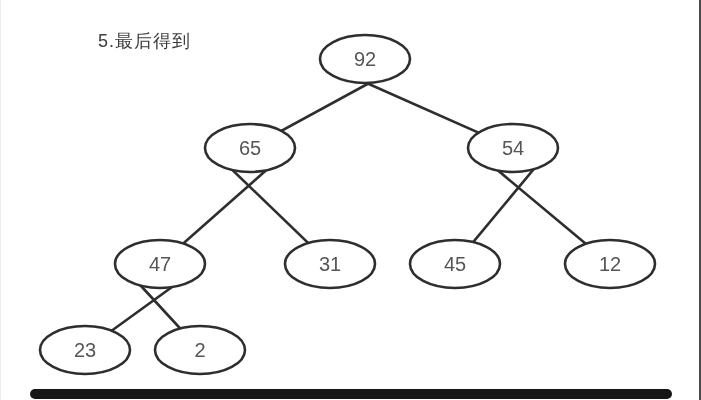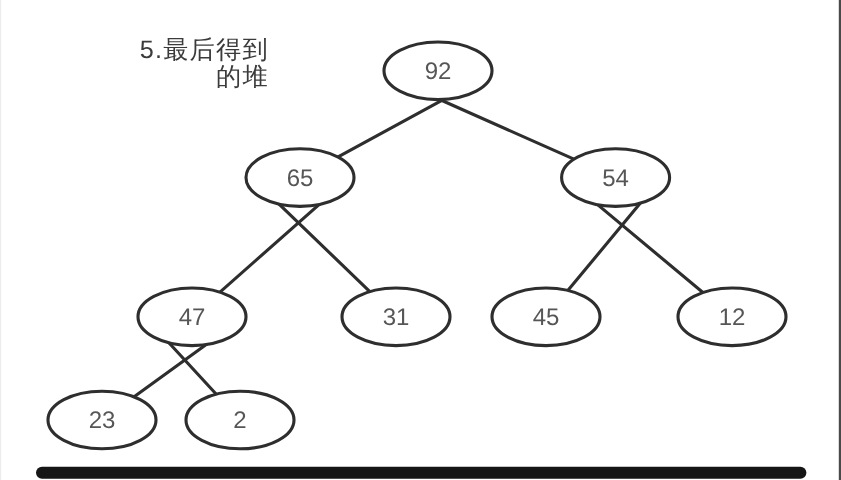--- a/index.html
+++ b/index.html
@@ -6,23 +6,23 @@
   .canvas{
     position:relative;
     width:701px;height:400px;
     background:#ffffff;
     overflow:hidden;
     font-family:"Liberation Sans", sans-serif;
   }
   .caption{
     position:absolute;
     left:98px;top:30px;width:126px;
-    text-align:right;
+    text-align:left;
     color:#3b3b3b;
-    font-size:21px;
+    font-size:18px;
     line-height:23px;
     font-weight:500;
     letter-spacing:1px;
   }
   .caption span{display:block;}
   svg.tree{position:absolute;left:0;top:0;}
   .edge{
     stroke:var(--stroke,#2e2e2e);
     stroke-width:2.6;
     stroke-linecap:round;
@@ -56,21 +56,20 @@
     background:#ececec;
   }
 </style>
 </head>
 <body>
 
 <div class="canvas">
 
   <div class="caption">
     <span>5.最后得到</span>
-    <span>的堆</span>
   </div>
 
   <svg class="tree" width="701" height="400" viewBox="0 0 701 400">
       <line x1="395" y1="69" x2="250" y2="148" class="edge"></line>
       <line x1="335" y1="69" x2="513" y2="148" class="edge"></line>
       <line x1="280" y1="158" x2="160" y2="264" class="edge"></line>
       <line x1="220" y1="158" x2="330" y2="264" class="edge"></line>
       <line x1="543" y1="158" x2="455" y2="264" class="edge"></line>
       <line x1="483" y1="158" x2="610" y2="264" class="edge"></line>
       <line x1="190" y1="274" x2="85" y2="350" class="edge"></line>

